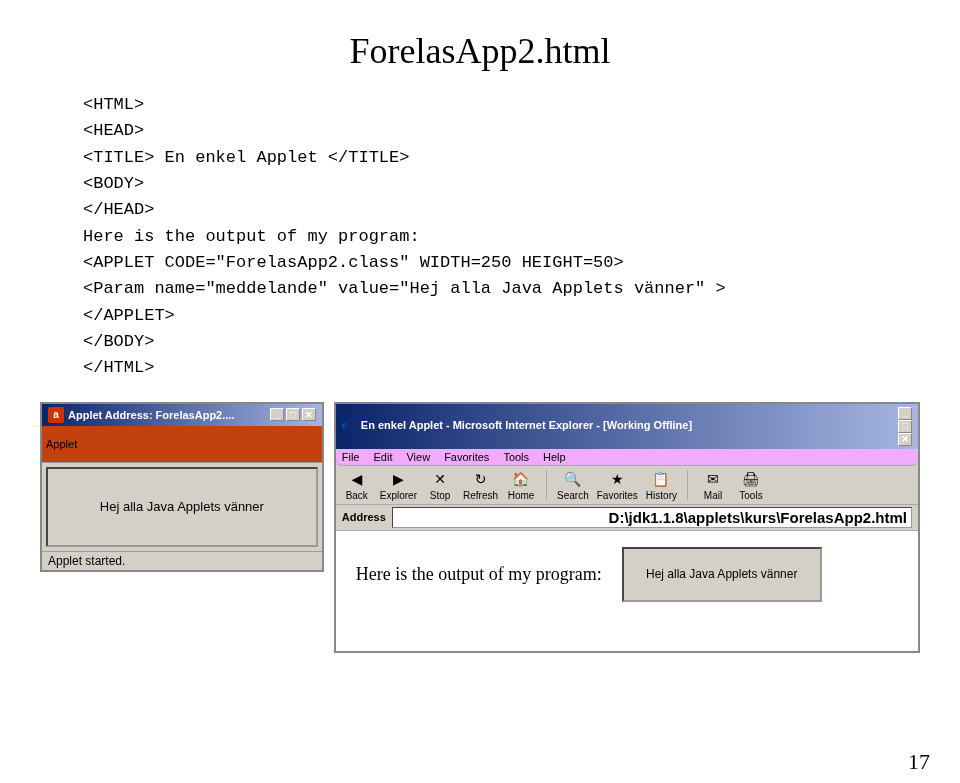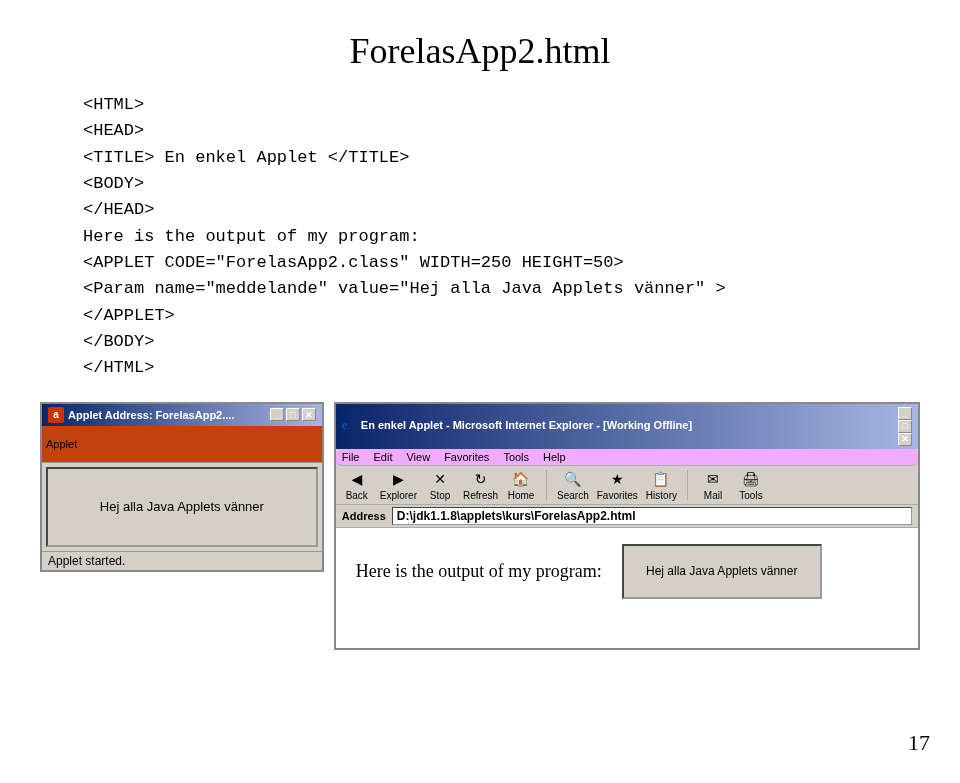--- a/index.html
+++ b/index.html
@@ -205,22 +205,23 @@
       border-bottom: 1px solid #aaa;
       font-size: 11px;
       font-weight: bold;
     }
 
     .address-input {
       flex: 1;
       background: white;
       border: 1px inset #999;
       padding: 1px 4px;
-      font-size: 12px;
+      font-size: 15px;
       font-family: Arial, sans-serif;
+      text-align: right;
     }
 
     .ie-window .content-area {
       background: #ffffff;
       padding: 16px 20px;
       min-height: 120px;
       display: flex;
       flex-direction: column;
       gap: 10px;
     }
@@ -245,21 +246,21 @@
       display: flex;
       align-items: center;
       justify-content: center;
       font-size: 12px;
       font-family: Arial, sans-serif;
     }
 
     
     .page-number {
       position: absolute;
-      bottom: 27px;
+      bottom: 8px;
       right: 30px;
       font-size: 22px;
       color: #000;
       font-family: 'Times New Roman', serif;
     }
 
     
     .applet-icon {
       width: 16px;
       height: 16px;

